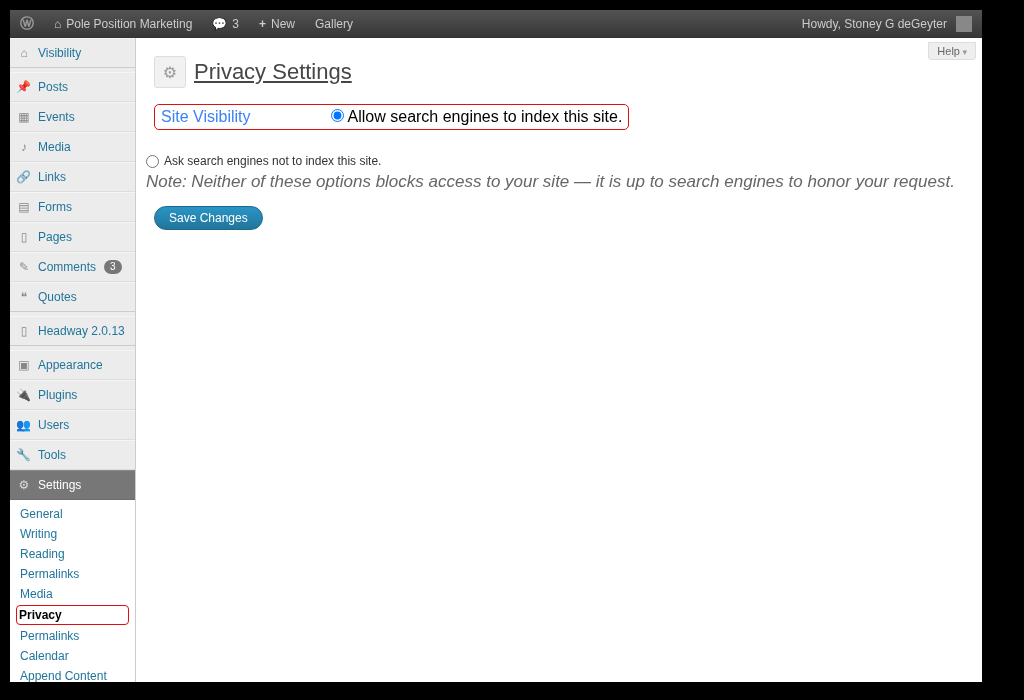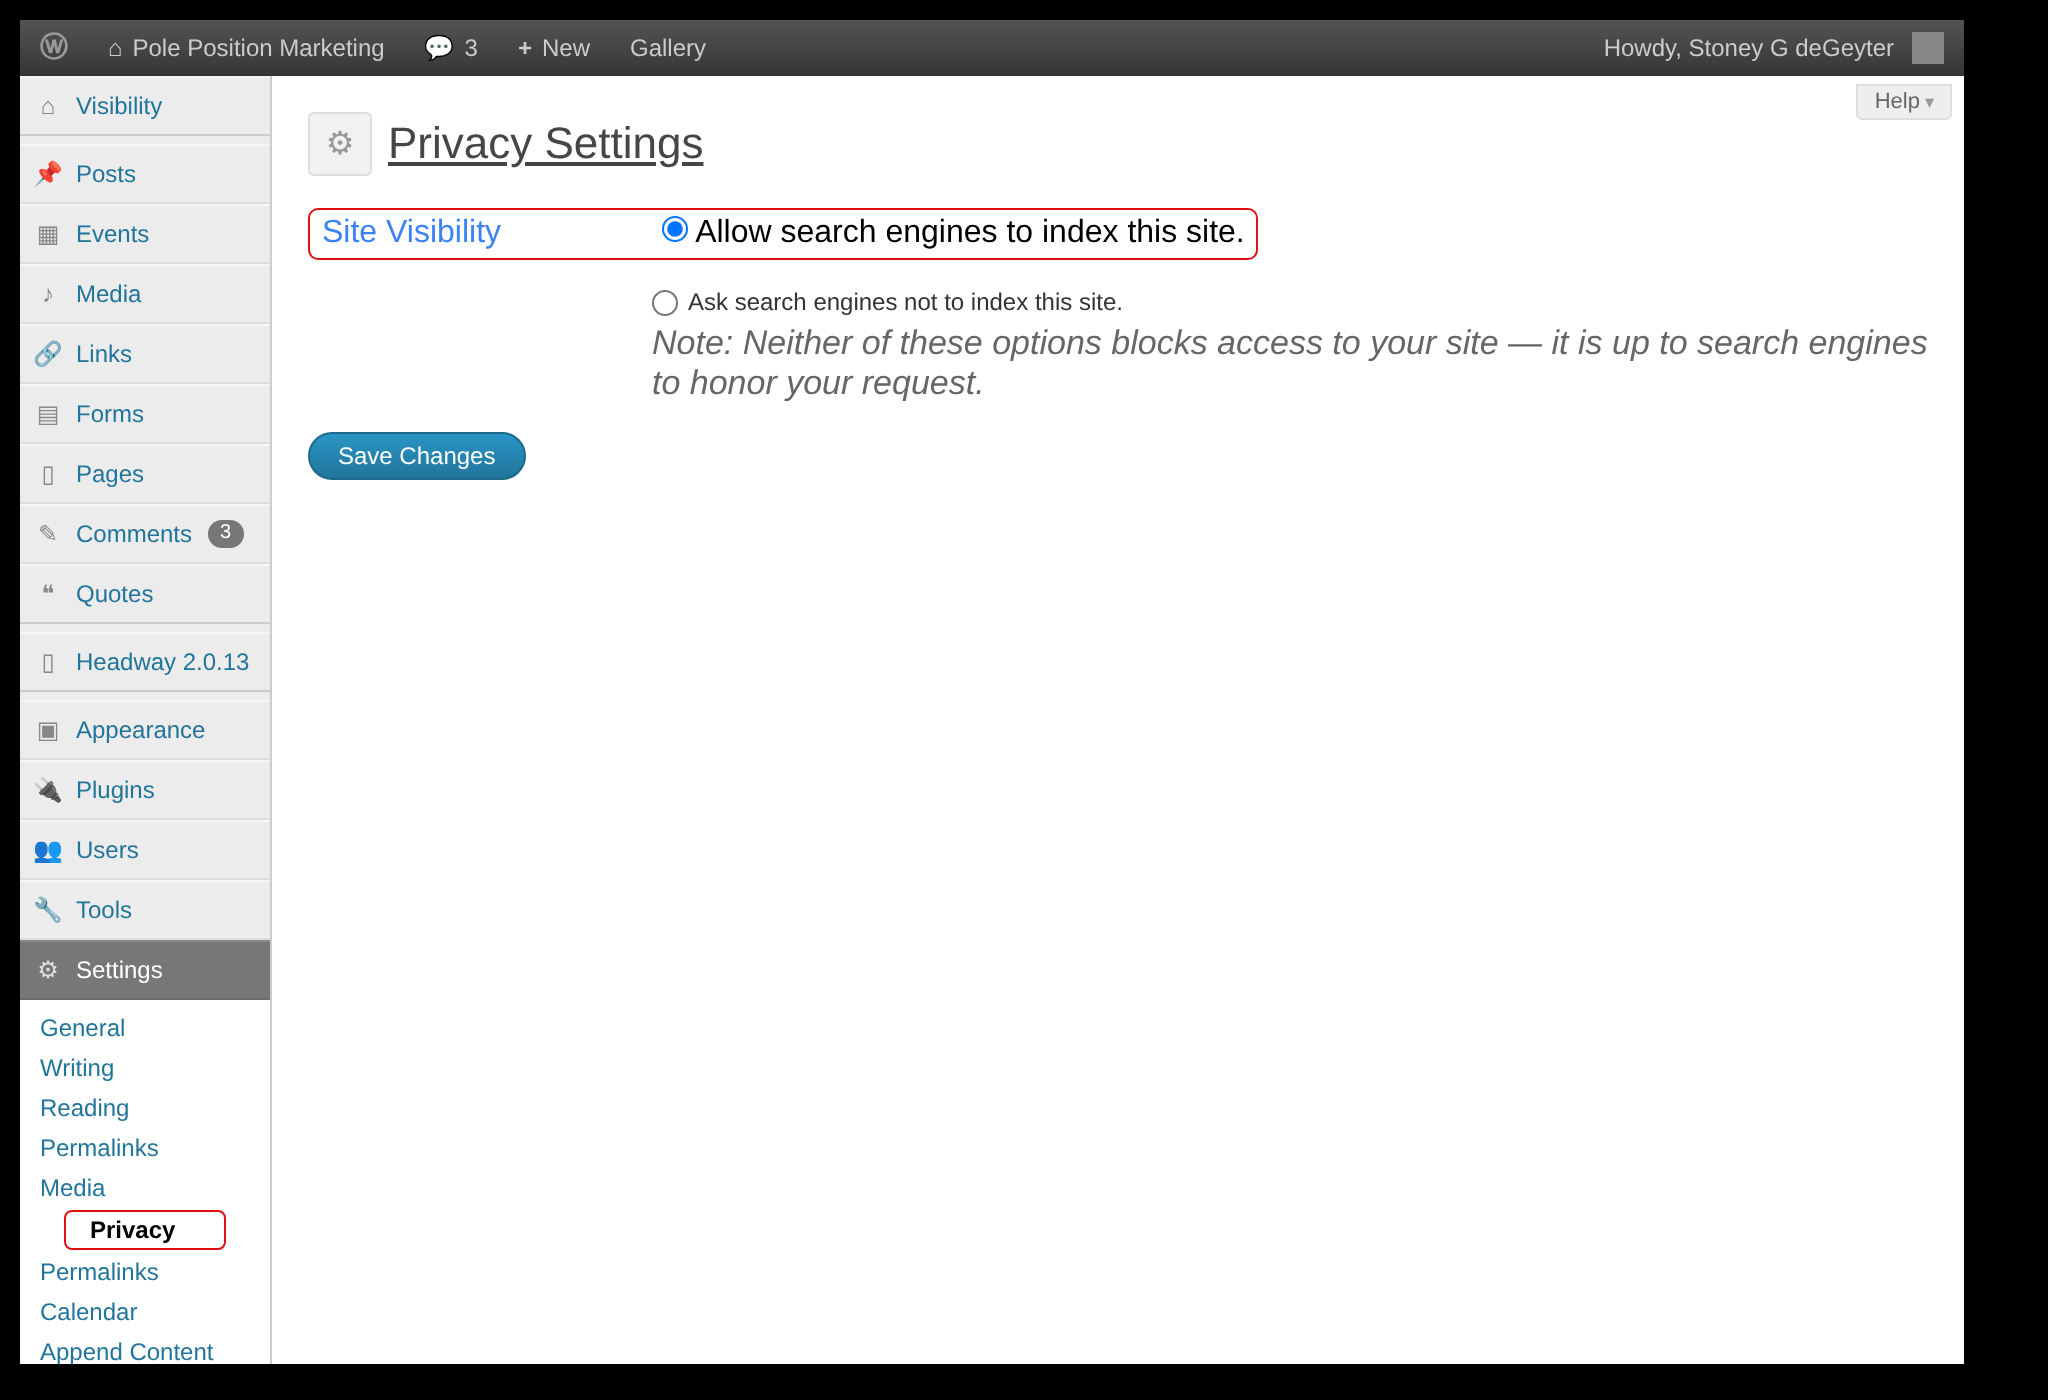--- a/index.html
+++ b/index.html
@@ -21,21 +21,21 @@
 .menu-item.sep-after { border-bottom: 1px solid #ccc; margin-bottom: 4px; }
 .menu-item .micon { width: 16px; height: 16px; flex: none; color: #888; display: flex; align-items: center; justify-content: center; font-size: 12px; }
 .menu-item.active { background: #777; color: #fff; border-top-color: #8a8a8a; border-bottom-color: #6d6d6d; }
 .menu-item.active .micon { color: #ddd; }
 .menu-item.active::after { content: ""; position: absolute; right: -8px; top: 50%; margin-top: -8px; border: 8px solid transparent; border-left-color: #777; }
 .menu-item .badge { background: #777; color: #fff; border-radius: 9px; padding: 0 6px; font-size: 10px; line-height: 14px; margin-left: 2px; }
 
 .submenu { background: #fff; padding: 4px 0 8px 0; }
 .submenu .sub-item { padding: 3px 8px 3px 10px; color: #21759b; font-size: 12px; cursor: pointer; }
 .submenu .sub-item.current { color: #000; font-weight: bold; }
-.submenu .sub-item.highlight { border: 1px solid #d11; border-radius: 4px; margin: 1px 22px; padding: 2px 12px; }
+.submenu .sub-item.highlight { border: 1px solid #d11; border-radius: 4px; margin: 1px 6px; padding: 2px 2px; }
 
 .content { flex: 1; background: #fff; padding: 10px 18px; position: relative; overflow: auto; }
 .help-tab { position: absolute; top: 4px; right: 6px; background: #eee; border: 1px solid #ddd; border-radius: 0 0 3px 3px; padding: 2px 8px; font-size: 11px; color: #666; cursor: pointer; margin-left: 36px; }
 .help-tab::after { content: " ▾"; color: #999; font-size: 9px; }
 
 .page-title { display: flex; align-items: center; gap: 8px; margin: 8px 0 16px 0; }
 .page-title .picon { width: 32px; height: 32px; background: #f1f1f1; border: 1px solid #ddd; border-radius: 3px; display: flex; align-items: center; justify-content: center; color: #999; font-size: 16px; }
 .page-title h2 { font-size: 22px; font-weight: normal; color: #464646; text-decoration: underline; }
 
 .form-row { display: flex; align-items: flex-start; gap: 20px; margin-bottom: 6px; }
@@ -176,21 +176,21 @@
     <div class="highlight-box">
       <div class="th">Site Visibility</div>
       <div class="td">
         <label>
           <input type="radio" name="blog_public" checked="" style="">
           <span>Allow search engines to index this site.</span>
         </label>
       </div>
     </div>
 
-    <div class="form-row" style="margin-top:14px;">
+    <div class="form-row" style="margin-top:3px;flex-direction:column;">
       <div class="th"></div>
       <div class="td" style="margin-left:-8px;">
         <label>
           <input type="radio" name="blog_public" style="">
           <span>Ask search engines not to index this site.</span>
         </label>
         <div class="desc">Note: Neither of these options blocks access to your site — it is up to search engines to honor your request.</div>
       </div>
     </div>
 

